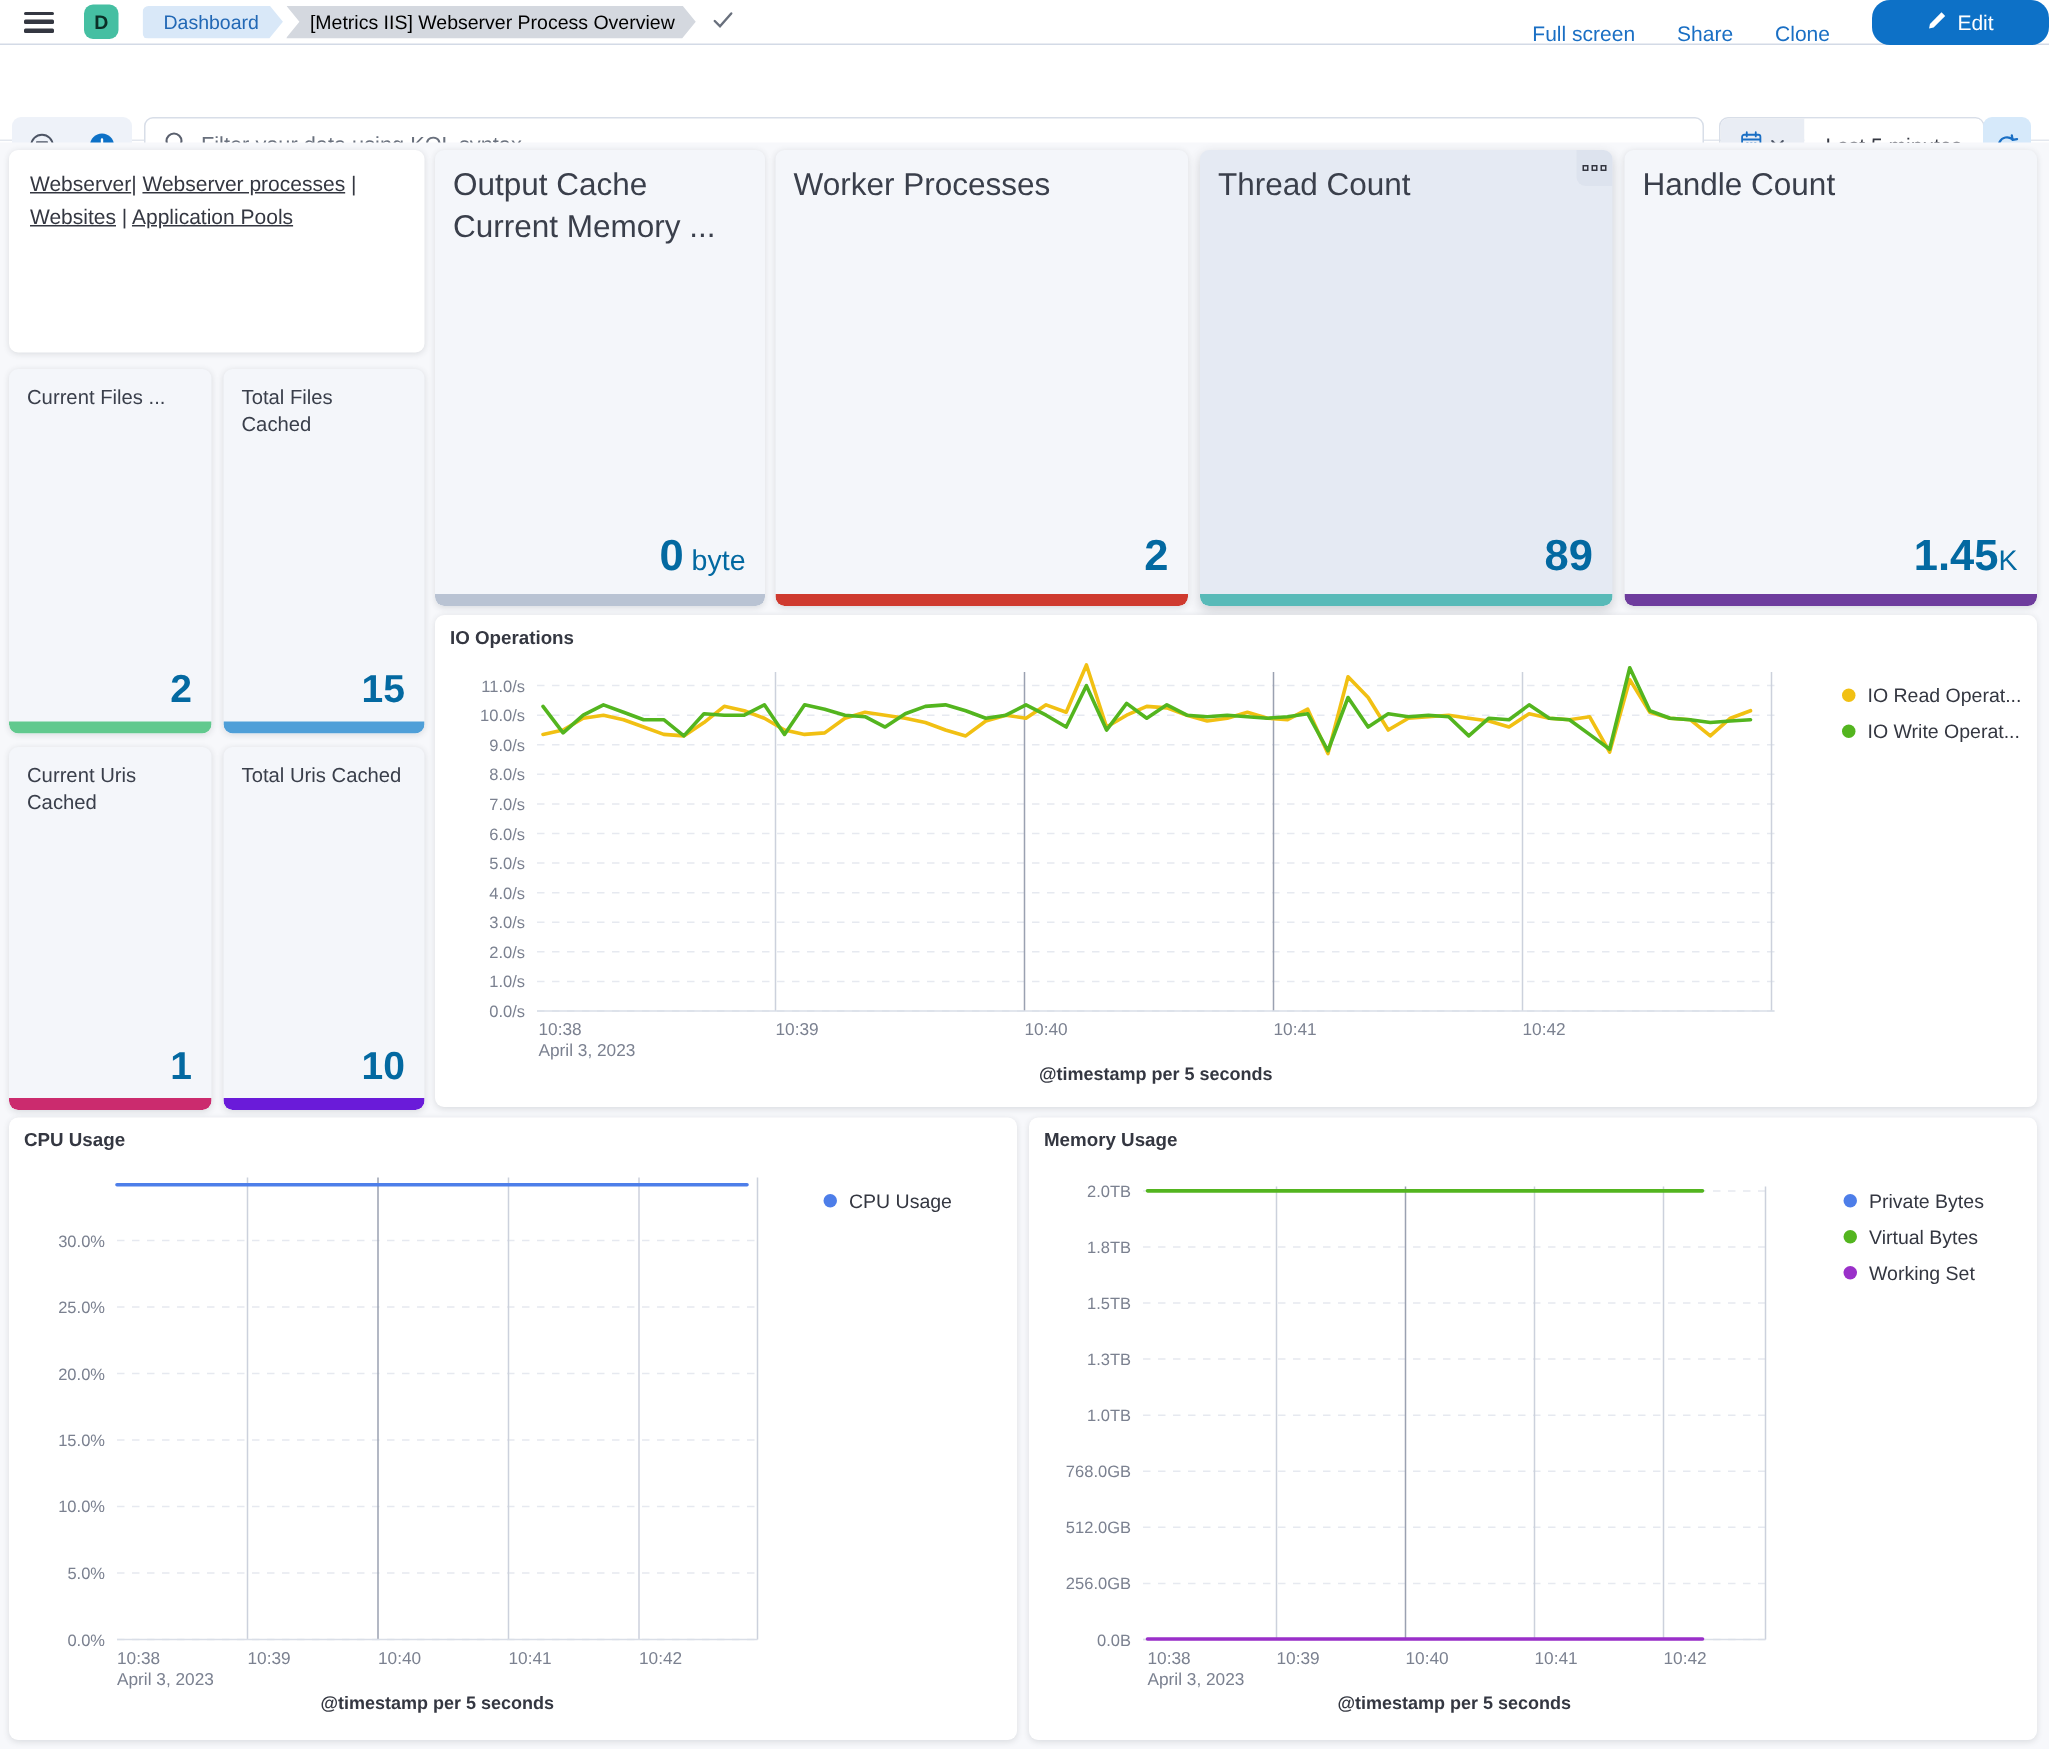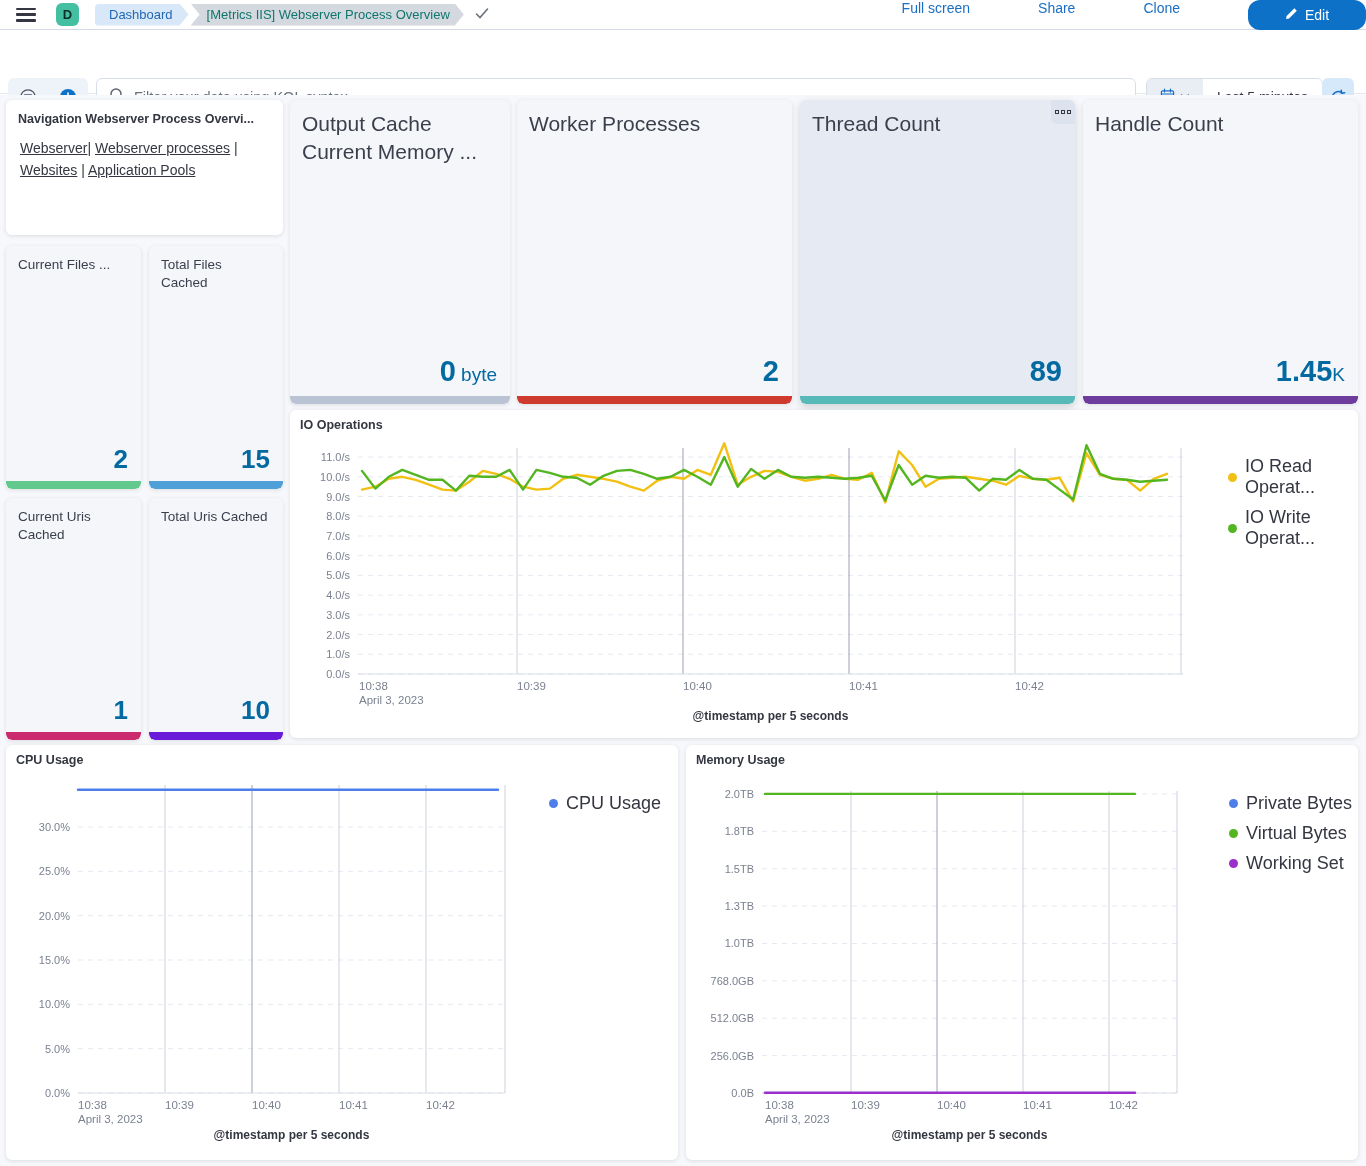--- a/index.html
+++ b/index.html
@@ -3,23 +3,23 @@
 <meta charset="utf-8">
 <style>
   * { margin:0; padding:0; box-sizing:border-box; }
   html,body { width:1366px; height:1166px; font-family:"Liberation Sans",sans-serif; background:#fff; color:#343741; overflow:hidden; }
   .hdr { position:absolute; left:0; top:0; width:1366px; height:30px; background:#fff; border-bottom:1px solid #d3dae6; display:flex; align-items:center; }
   .burger { width:20px; height:14px; margin-left:16px; display:flex; flex-direction:column; justify-content:space-between; cursor:pointer; }
   .burger span { display:block; height:2.5px; background:#343741; border-radius:1px; }
   .space-avatar { width:23px; height:23px; border-radius:6px; background:#45bfa2; color:#0b2f27; font-size:13px; font-weight:bold; display:flex; align-items:center; justify-content:center; margin-left:20px; }
   .crumbs { display:flex; align-items:center; margin-left:16px; height:22px; }
   .crumb1 { background:#d9e8f8; color:#2268b5; font-size:13px; padding:3px 16px 4px 14px; clip-path:polygon(0 0, calc(100% - 9px) 0, 100% 50%, calc(100% - 9px) 100%, 0 100%); border-radius:4px 0 0 4px; cursor:pointer; }
-  .crumb2 { background:#d4d8df; color:#0f766e; font-size:13px; padding:3px 14px 4px 16px; margin-left:2px; clip-path:polygon(0 0, calc(100% - 9px) 0, 100% 50%, calc(100% - 9px) 100%, 0 100%, 9px 50%); }
+  .crumb2 { background:#d4d8df; color:#000000; font-size:13px; padding:3px 14px 4px 16px; margin-left:2px; clip-path:polygon(0 0, calc(100% - 9px) 0, 100% 50%, calc(100% - 9px) 100%, 0 100%, 9px 50%); }
   .check { margin-left:10px; color:#69707d; font-size:15px; }
-  .hdr-right { margin-left:auto; display:flex; align-items:flex-start; height:30px;gap:40px; }
+  .hdr-right { margin-left:auto; display:flex; align-items:flex-end; height:30px; }
   .hdr-link { color:#1a6fc4; font-size:14px; margin-right:28px; cursor:pointer; }
   .edit-btn { height:30px; min-width:118px; background:#0d71c7; color:#fff; font-size:14px; display:flex; align-items:center; justify-content:center; gap:7px; border-radius:12px; cursor:pointer; }
   .qbar { position:absolute; left:0; top:31px; width:1366px; height:63px; background:#fff; border-bottom:1px solid #e3e7ee; }
   .filter-group { position:absolute; left:8px; top:47px; width:80px; height:38px; background:#eef2f9; border-radius:6px; display:flex; align-items:center; justify-content:space-around; }
   .icon-btn { width:32px; height:32px; display:flex; align-items:center; justify-content:center; cursor:pointer; }
   .search-box { position:absolute; left:96px; top:47px; width:1040px; height:38px; border:1px solid #d8dee8; border-radius:6px; background:#fff; display:flex; align-items:center; padding-left:12px; gap:9px; }
   .search-box input { border:none; outline:none; font-size:14.5px; font-family:inherit; color:#343741; flex:1; background:transparent; }
   .search-box input::placeholder { color:#69707d; }
   .datepick { position:absolute; left:1146px; top:47px; height:38px; display:flex; border:1px solid #d8dee8; border-radius:6px; overflow:hidden; }
   .cal-seg { width:56px; background:#e9edf4; display:flex; align-items:center; justify-content:center; gap:5px; cursor:pointer; }
@@ -33,21 +33,21 @@
   .metric.small .metric-title { font-size:13.5px; }
   .metric-value { position:absolute; right:13px; bottom:16px; font-size:29px; font-weight:bold; color:#0369a1; }
   .metric.small .metric-value { font-size:26px; bottom:14px; }
   .metric-value .unit { font-size:19px; font-weight:normal; }
   .metric-bar { position:absolute; left:0; bottom:0; width:100%; height:8px; border-radius:0 0 6px 6px; }
   .opt-btn { position:absolute; right:0; top:0; width:24px; height:24px; background:#dde3ee; border-radius:0 6px 0 6px; display:flex; align-items:center; justify-content:center; gap:2px; cursor:pointer; }
   .opt-btn i { width:4px; height:4px; border:1.2px solid #343741; display:block; }
   .chart-panel { background:#fff; }
   .chart-title { position:absolute; left:10px; top:8px; font-size:12.5px; font-weight:bold; color:#343741; }
   .legend { position:absolute; display:flex; flex-direction:column; gap:9px; }
-  .legend-item { display:flex; align-items:center; gap:8px; font-size:18px; color:#343741; cursor:pointer; }
+  .legend-item { display:flex; align-items:center; gap:8px; font-size:13px; color:#343741; cursor:pointer; }
   .legend-item .dot { width:9px; height:9px; border-radius:50%; flex:0 0 auto; }
   .nav-title { font-size:12.5px; font-weight:bold; padding:12px 12px 0 12px; color:#343741; }
   .nav-head { font-size:22px; font-weight:bold; padding:16px 12px 0 14px; color:#343741; }
   .nav-links { padding:12px 12px 0 14px; font-size:14px; line-height:1.55; color:#343741; }
   .nav-links a { color:#343741; text-decoration:underline; cursor:pointer; }
   .nav-links a.bold { font-weight:normal; }
   .nav-sep { color:#343741; }
   svg text { font-family:"Liberation Sans",sans-serif; }
 </style>
 </head>
@@ -130,21 +130,20 @@
     <svg width="16" height="16" viewBox="0 0 16 16">
         <path d="M13.5 8a5.5 5.5 0 1 1-2-4.2" fill="none" stroke="#1a6fc4" stroke-width="1.5" stroke-linecap="round"></path>
         <path d="M11.2 1.2l.5 3 3-.5" fill="none" stroke="#1a6fc4" stroke-width="1.5" stroke-linecap="round" stroke-linejoin="round"></path>
       </svg>
   </div>
 </div>
 
 <div class="dash">
 
   <div class="panel" style="left:6px; top:5px; width:277px; height:135px;">
-    <div class="nav-title">Navigation Webserver Process Overvi...</div>
     <div class="nav-links">
       <a>Webserver</a><span class="nav-sep">|</span>
       <a class="bold">Webserver processes</a> <span class="nav-sep">|</span>
       <a>Websites</a> <span class="nav-sep">|</span>
       <a>Application Pools</a>
     </div>
   </div>
 
   <div class="panel metric" style="left:290px; top:5px; width:220px; height:304px;">
     <div class="metric-title">Output Cache Current Memory ...</div>

